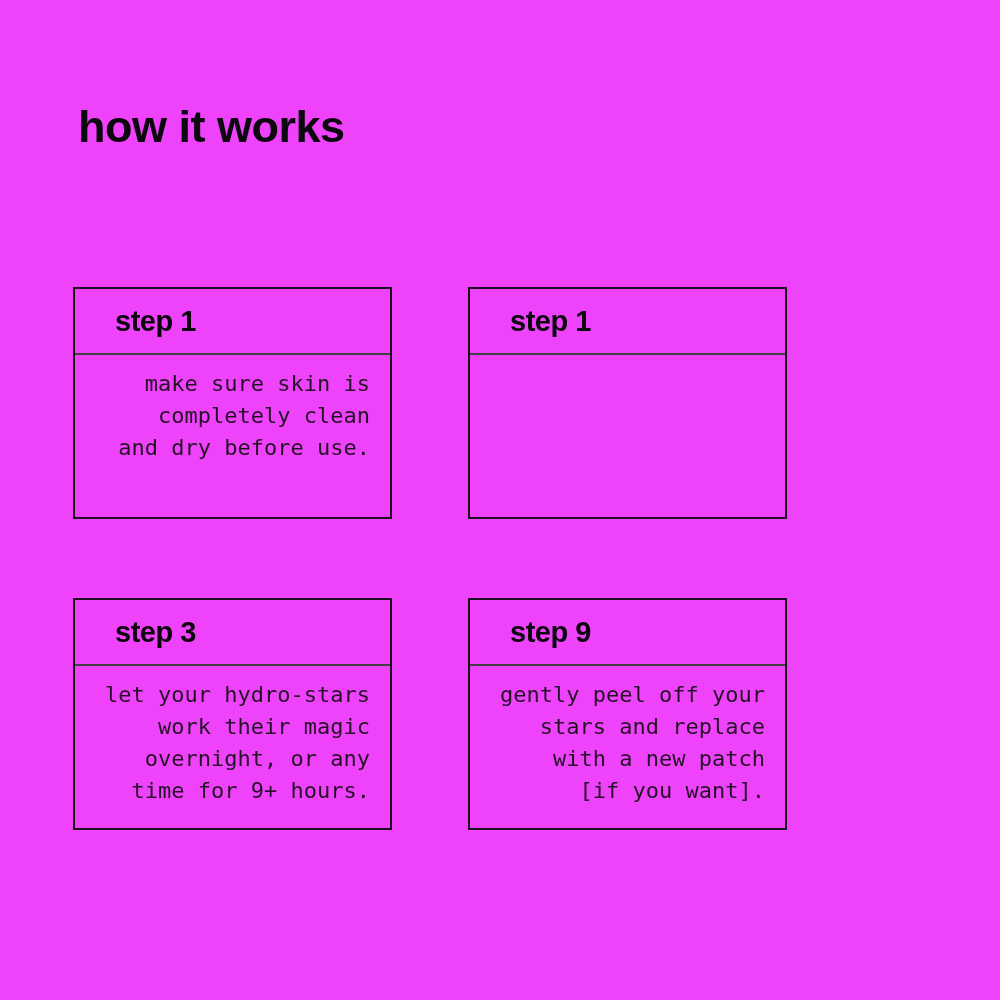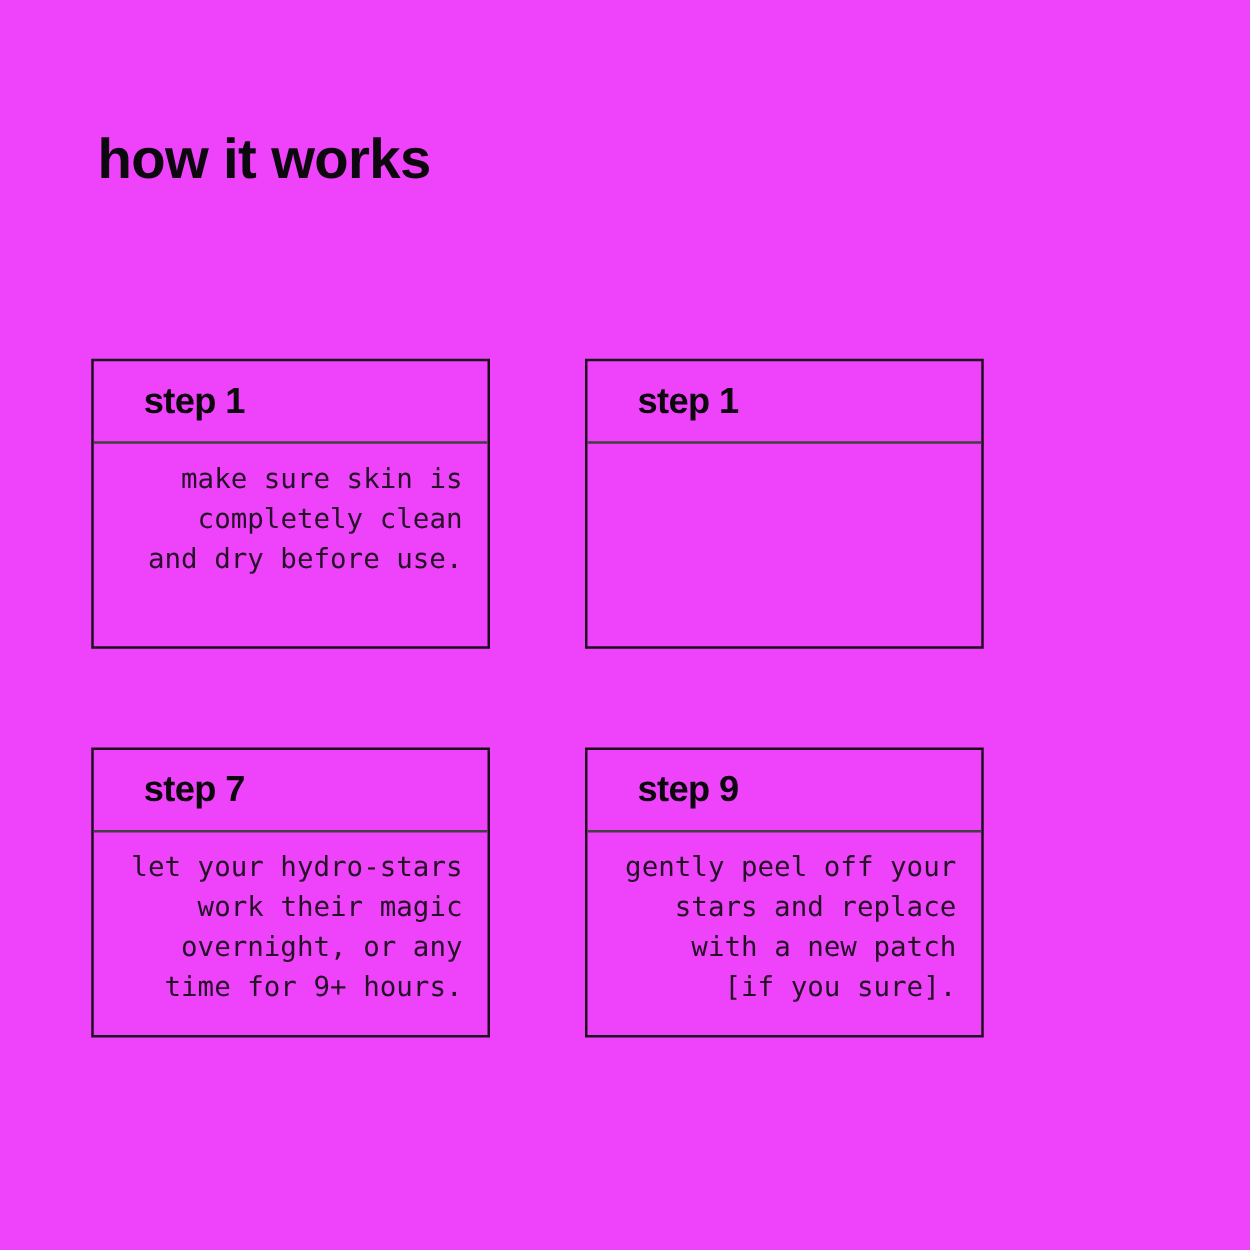--- a/index.html
+++ b/index.html
@@ -96,36 +96,36 @@
     </div>
 
     <div class="step-card">
       <div class="step-card-header">
         <span class="step-label">step 1</span>
       </div>
     </div>
 
     <div class="step-card">
       <div class="step-card-header">
-        <span class="step-label">step 7</span>
+        <span class="step-label">step 3</span>
       </div>
       <div class="step-card-body">
         <span class="step-description">let your hydro-stars
 work their magic
 overnight, or any
 time for 9+ hours.</span>
       </div>
     </div>
 
     <div class="step-card">
       <div class="step-card-header">
         <span class="step-label">step 9</span>
       </div>
       <div class="step-card-body">
         <span class="step-description">gently peel off your
 stars and replace
 with a new patch
-[if you sure].</span>
+[if you want].</span>
       </div>
     </div>
 
   </div>
 </div>
 
 </body></html>

